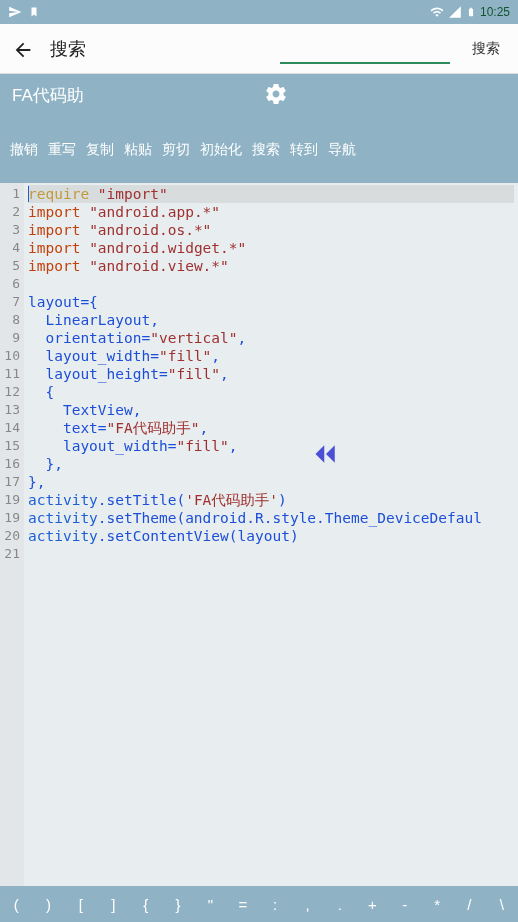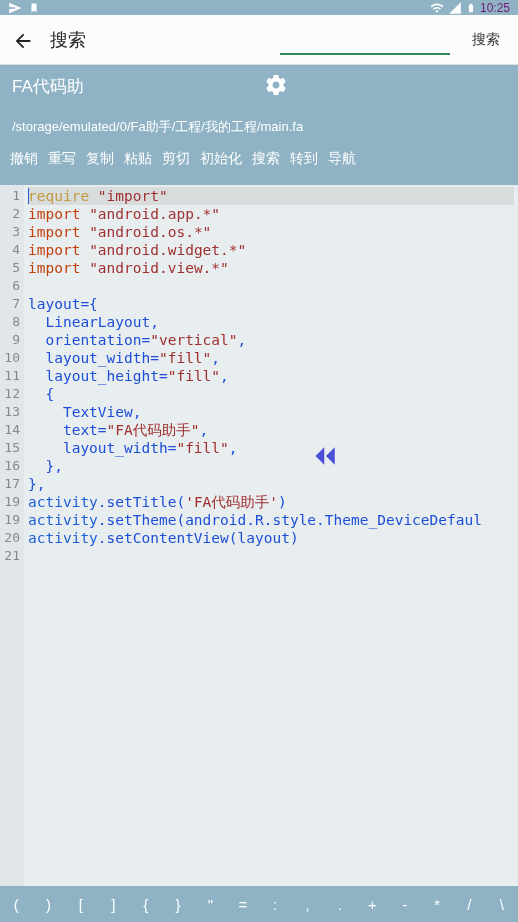--- a/index.html
+++ b/index.html
@@ -1,34 +1,34 @@
 <!DOCTYPE html>
 <html><head>
 <meta charset="utf-8">
 <style>
 * { margin: 0; padding: 0; box-sizing: border-box; }
 body { font-family: sans-serif; width: 518px; height: 922px; background: #e8eef0; overflow: hidden; position: relative; }
 
-.status-bar { height: 15px; background: #8fb3c5; display: flex; align-items: center; justify-content: space-between; padding: 0 8px; color: #701a75; font-size: 12px; }
+.status-bar { height: 24px; background: #8fb3c5; display: flex; align-items: center; justify-content: space-between; padding: 0 8px; color: #14532d; font-size: 12px; }
 .status-left { display: flex; gap: 6px; align-items: center; }
 .status-right { display: flex; gap: 4px; align-items: center; font-weight: 500; }
 
 .search-bar { height: 50px; background: #fcfcfc; display: flex; align-items: center; padding: 0 12px; gap: 16px; border-bottom: 1px solid #ddd; }
 .back-arrow { font-size: 22px; font-weight: bold; color: #222; cursor: pointer; }
 .search-label { font-size: 18px; font-weight: 500; color: #222; flex: 0 0 auto; }
 .search-spacer { flex: 1; }
 .search-input { width: 170px; height: 30px; border: none; border-bottom: 2px solid #2d8a5a; background: transparent; outline: none; font-size: 14px; }
 .search-btn { font-size: 14px; color: #333; font-weight: 500; cursor: pointer; padding: 4px 6px; }
 
 .header { background: #8fb3c5; padding: 10px 12px 8px; color: #fff; position: relative; }
 .app-title { font-size: 17px; font-weight: 500; margin-bottom: 20px; }
 .file-path { font-size: 13px; }
 .gear { position: absolute; right: 230px; top: 8px; cursor: pointer; }
 
-.toolbar { background: #8fb3c5; padding: 6px 10px 17px; color: #fff; font-size: 14px; display: flex; gap: 10px; }
+.toolbar { background: #8fb3c5; padding: 6px 10px 24px; color: #fff; font-size: 14px; display: flex; gap: 10px; }
 .toolbar span { cursor: pointer; }
 
 .editor-wrap { display: flex; height: 730px; background: #e8eef0; position: relative; font-family: monospace; font-size: 14.5px; line-height: 18px; }
 .gutter { width: 24px; background: #e2e6e8; text-align: right; padding: 2px 4px 2px 0; color: #888; font-size: 13px; user-select: none; }
 .gutter div { height: 18px; }
 
 .code { flex: 1; padding: 2px 4px; white-space: pre; overflow: hidden; position: relative; }
 .code .line { height: 18px; }
 .hl { background: #d8dcdd; }
 .kw-req { color: #c29a3b; }
@@ -78,21 +78,20 @@
       </svg>
   </span>
   <span class="search-label">搜索</span>
   <div class="search-spacer"></div>
   <input class="search-input" value="" style="">
   <span class="search-btn">搜索</span>
 </div>
 
 <div class="header">
   <div class="app-title">FA代码助</div>
-  <div class="file-path">/storage/emulated/0/Fa助手/工程/我的工程/main.fa</div>
   <span class="gear">
     <svg width="24" height="24" viewBox="0 0 24 24" fill="#fff">
         <path d="M19.43 12.98c.04-.32.07-.64.07-.98s-.03-.66-.07-.98l2.11-1.65c.19-.15.24-.42.12-.64l-2-3.46c-.12-.22-.39-.3-.61-.22l-2.49 1c-.52-.4-1.08-.73-1.69-.98l-.38-2.65C14.46 2.18 14.25 2 14 2h-4c-.25 0-.46.18-.49.42l-.38 2.65c-.61.25-1.17.59-1.69.98l-2.49-1c-.23-.09-.49 0-.61.22l-2 3.46c-.13.22-.07.49.12.64l2.11 1.65c-.04.32-.07.65-.07.98s.03.66.07.98l-2.11 1.65c-.19.15-.24.42-.12.64l2 3.46c.12.22.39.3.61.22l2.49-1c.52.4 1.08.73 1.69.98l.38 2.65c.03.24.24.42.49.42h4c.25 0 .46-.18.49-.42l.38-2.65c.61-.25 1.17-.59 1.69-.98l2.49 1c.23.09.49 0 .61-.22l2-3.46c.12-.22.07-.49-.12-.64l-2.11-1.65zM12 15.5c-1.93 0-3.5-1.57-3.5-3.5s1.57-3.5 3.5-3.5 3.5 1.57 3.5 3.5-1.57 3.5-3.5 3.5z"></path>
       </svg>
   </span>
 </div>
 
 <div class="toolbar" id="toolbar">
     <span>撤销</span>
     <span>重写</span>

